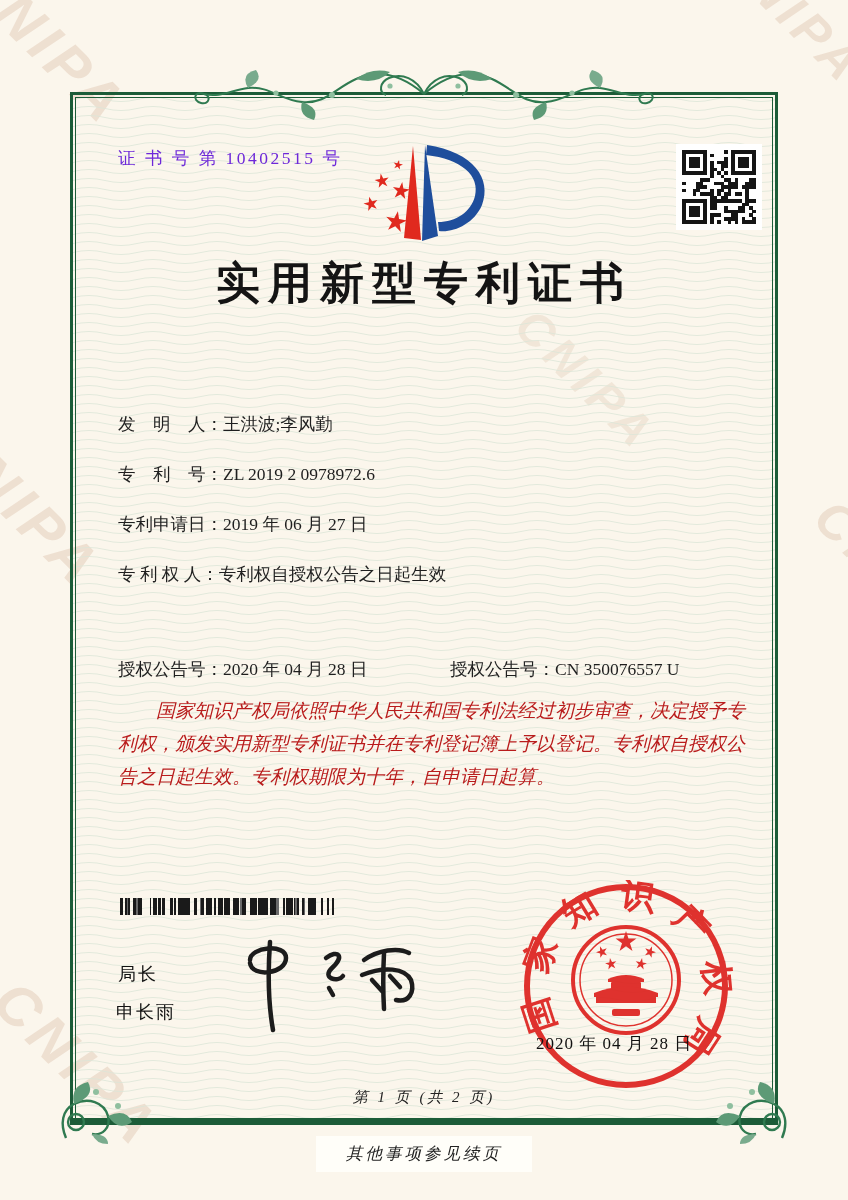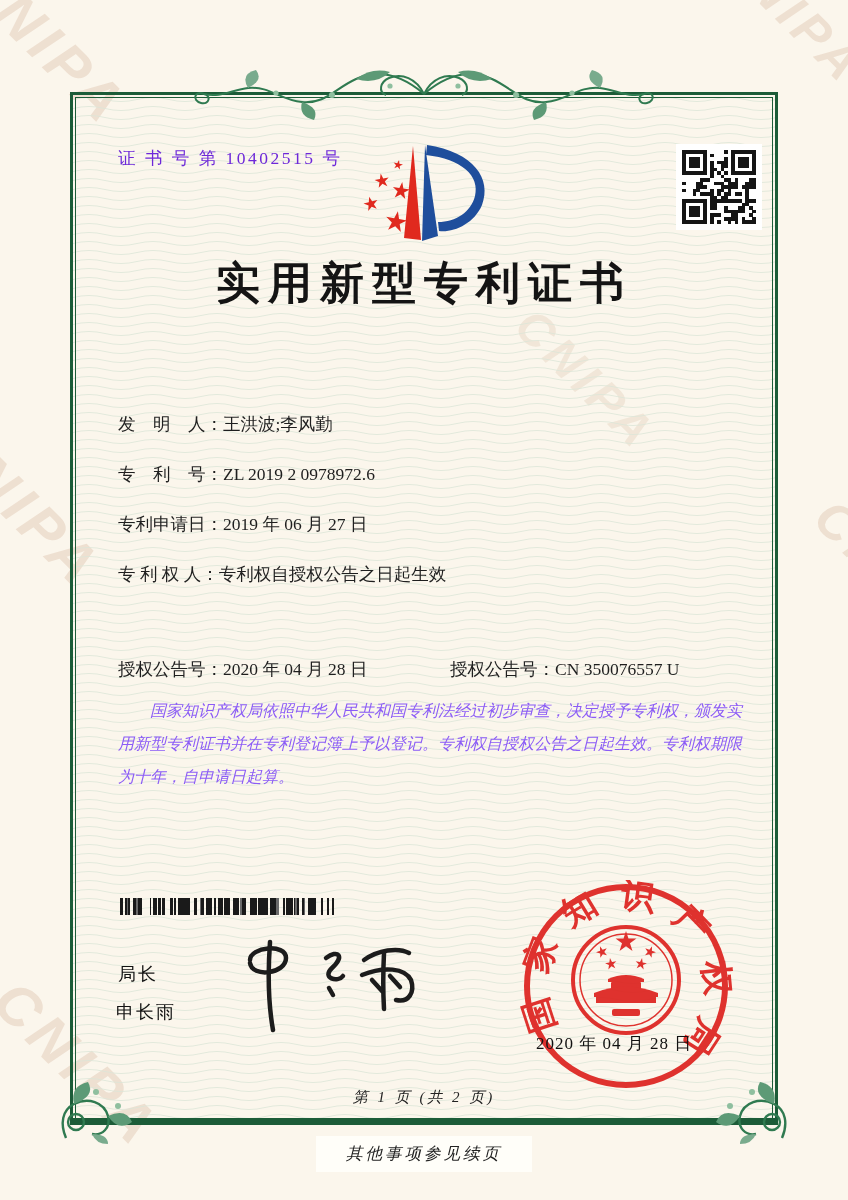--- a/index.html
+++ b/index.html
@@ -34,22 +34,22 @@
   .logo{left:352px;top:134px;}
   .qr-box{left:676px;top:144px;width:74px;height:74px;background:#ffffff;padding:6px;}
   .qr-modules{position:relative;width:74px;height:74px;background:#fff;}
   .qr-modules i{position:absolute;width:3.6px;height:3.6px;background:#151515;}
   .title{left:70px;top:254px;width:708px;text-align:center;font-size:44px;font-weight:bold;
          letter-spacing:8px;color:#141414;}
   .row{left:118px;font-size:17.5px;color:#1f1f1f;white-space:nowrap;}
   .row .lab{color:#1f1f1f;}
   .row .val{color:#1f1f1f;}
   .grant-no-pair{position:absolute;left:332px;top:0;}
-  .body-text{left:118px;top:694px;width:632px;font-size:16px;line-height:33px;
-             font-style:italic;color:#8b5cf6;}
+  .body-text{left:118px;top:694px;width:632px;font-size:19px;line-height:33px;
+             font-style:italic;color:#b91c1c;}
   .body-text p{margin:0;text-indent:2em;}
   .barcode{left:120px;top:898px;width:214px;height:17px;}
   .barcode i{position:absolute;top:0;height:100%;}
   .sig-title{left:118px;top:962px;font-family:"Liberation Sans","DejaVu Sans",sans-serif;
              font-size:18px;color:#111;letter-spacing:2px;}
   .sig-name{left:116px;top:1000px;font-family:"Liberation Sans","DejaVu Sans",sans-serif;
             font-size:18px;color:#111;letter-spacing:2px;}
   .sig-script{left:226px;top:930px;}
   .seal{left:512px;top:880px;}
   .seal-date{left:524px;top:1032px;width:180px;text-align:center;font-size:17px;

